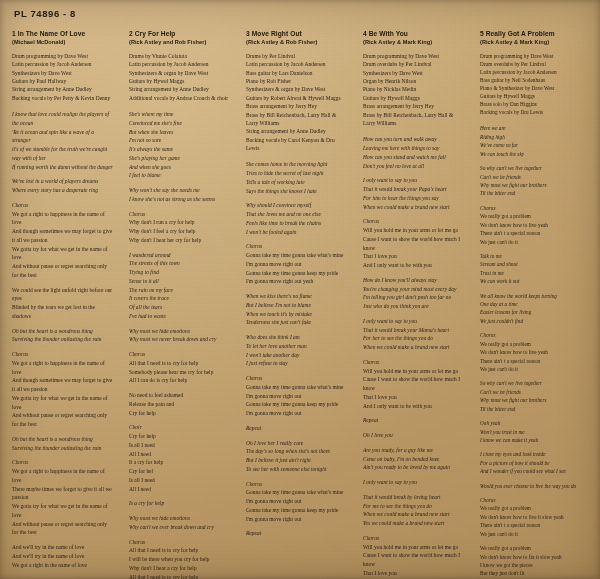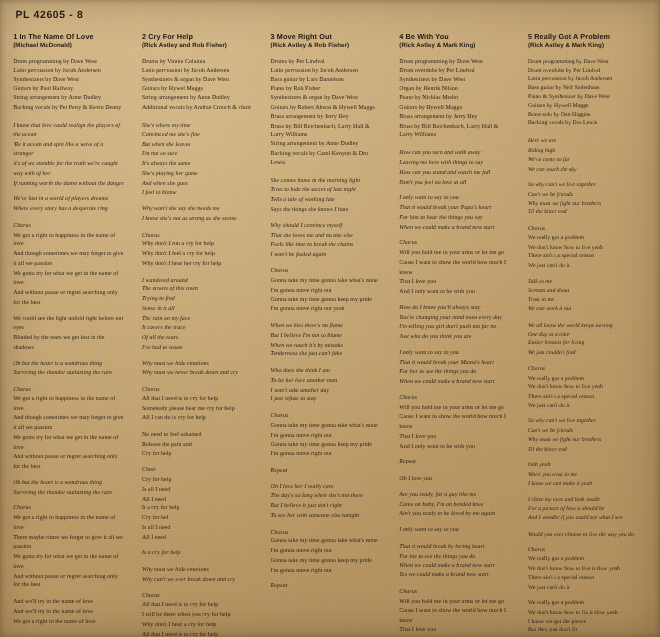--- a/index.html
+++ b/index.html
@@ -116,21 +116,21 @@
   .col:nth-child(5) .credits {
     font-size: 5.2px;
   }
 </style>
 </head>
 <body>
 
 <div class="sleeve">
   <div class="grain"></div>
 
-  <div class="catalog">PL 42605 - 8</div>
+  <div class="catalog">PL 74896 - 8</div>
 
   <div class="columns">
 
     <div class="col">
       <div class="song">
         <div class="song-title">1  In The Name Of Love</div>
         <div class="song-writers">(Michael McDonald)</div>
         <div class="credits">
             <div>Drum programming by Dave West</div>
             <div>Latin percussion by Jacob Andersen</div>

